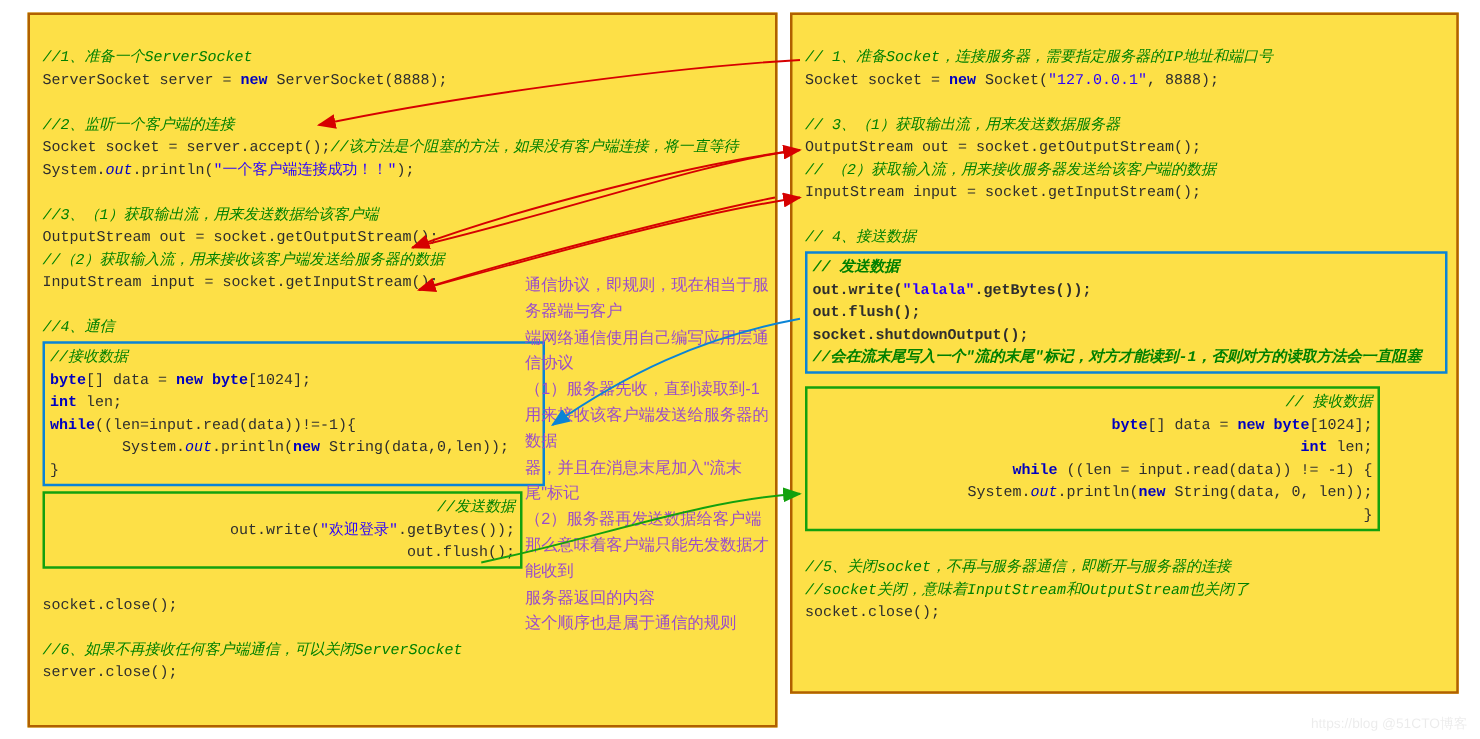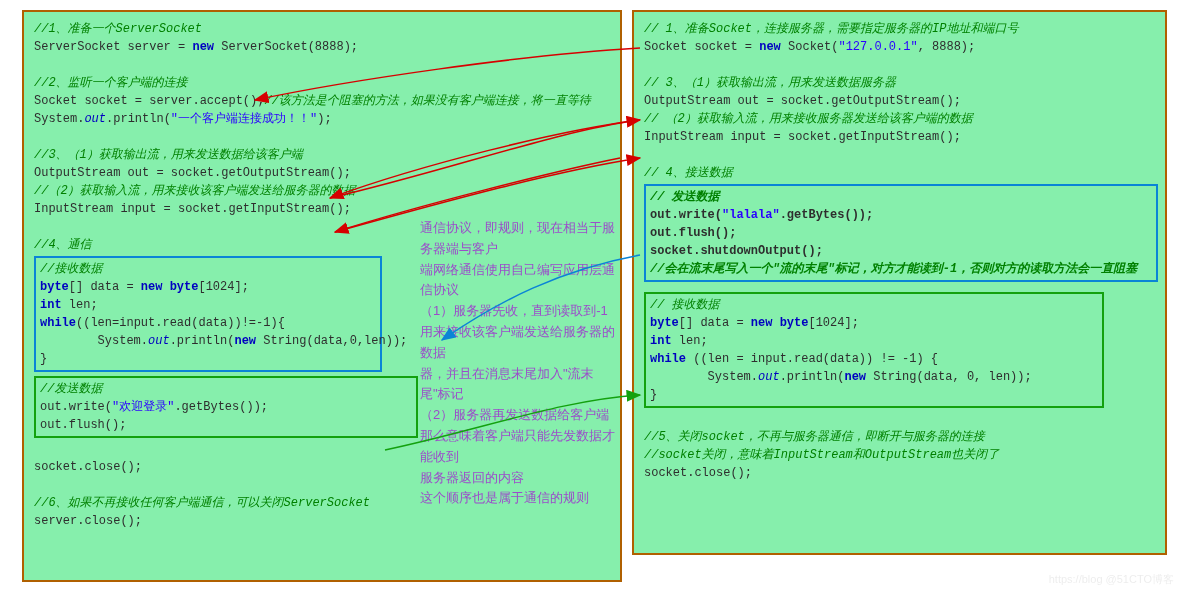--- a/index.html
+++ b/index.html
@@ -8,22 +8,22 @@
     font-family: "Courier New", Consolas, monospace;
     font-size: 12px;
     line-height: 1.5;
     position: relative;
     width: 1184px;
     height: 591px;
   }
   .panel {
     position: absolute;
     border: 2px solid #b06000;
-    background: #86efac;
-    padding: 8px 10px;
+    background: #fde047;
+    padding: 25px 10px;
   }
   .panel-left {
     left: 22px;
     top: 10px;
     width: 600px;
     height: 572px;
   }
   .panel-right {
     left: 632px;
     top: 10px;
@@ -40,20 +40,21 @@
     border: 2px solid #0a84d6;
     margin: 2px 0;
     padding: 2px 4px;
     display: inline-block;
   }
   .box-green {
     border: 2px solid #13a10e;
     margin: 2px 0;
     padding: 2px 4px;
     display: inline-block;
+    text-align: right;
   }
   .anno {
     position: absolute;
     color: #9b4dca;
     font-family: "Microsoft YaHei", sans-serif;
     font-size: 13px;
     line-height: 1.6;
     width: 200px;
   }
   .svg-layer {
@@ -83,21 +84,21 @@
   <div class="code-line"><span class="ty">Socket socket = server.accept();</span><span class="cm">//该方法是个阻塞的方法，如果没有客户端连接，将一直等待</span></div>
   <div class="code-line"><span class="ty">System.</span><span class="stat">out</span><span class="ty">.println(</span><span class="str">"一个客户端连接成功！！"</span><span class="ty">);</span></div>
   <div class="code-line">&nbsp;</div>
   <div class="code-line"><span class="cm">//3、（1）获取输出流，用来发送数据给该客户端</span></div>
   <div class="code-line"><span class="ty">OutputStream out = socket.getOutputStream();</span></div>
   <div class="code-line"><span class="cm">//（2）获取输入流，用来接收该客户端发送给服务器的数据</span></div>
   <div class="code-line"><span class="ty">InputStream input = socket.getInputStream();</span></div>
   <div class="code-line">&nbsp;</div>
   <div class="code-line"><span class="cm">//4、通信</span></div>
 
-  <div class="box-blue" style="width:348px;">
+  <div class="box-blue" style="width:402px;">
     <div class="code-line"><span class="cm">//接收数据</span></div>
     <div class="code-line"><span class="kw">byte</span><span class="ty">[] data = </span><span class="kw">new</span><span class="ty"> </span><span class="kw">byte</span><span class="ty">[1024];</span></div>
     <div class="code-line"><span class="kw">int</span><span class="ty"> len;</span></div>
     <div class="code-line"><span class="kw">while</span><span class="ty">((len=input.read(data))!=-1){</span></div>
     <div class="code-line"><span class="ty">        System.</span><span class="stat">out</span><span class="ty">.println(</span><span class="kw">new</span><span class="ty"> String(data,0,len));</span></div>
     <div class="code-line"><span class="ty">}</span></div>
   </div>
 
   <div><div class="box-green" style="width:384px;">
     <div class="code-line"><span class="cm">//发送数据</span></div>

